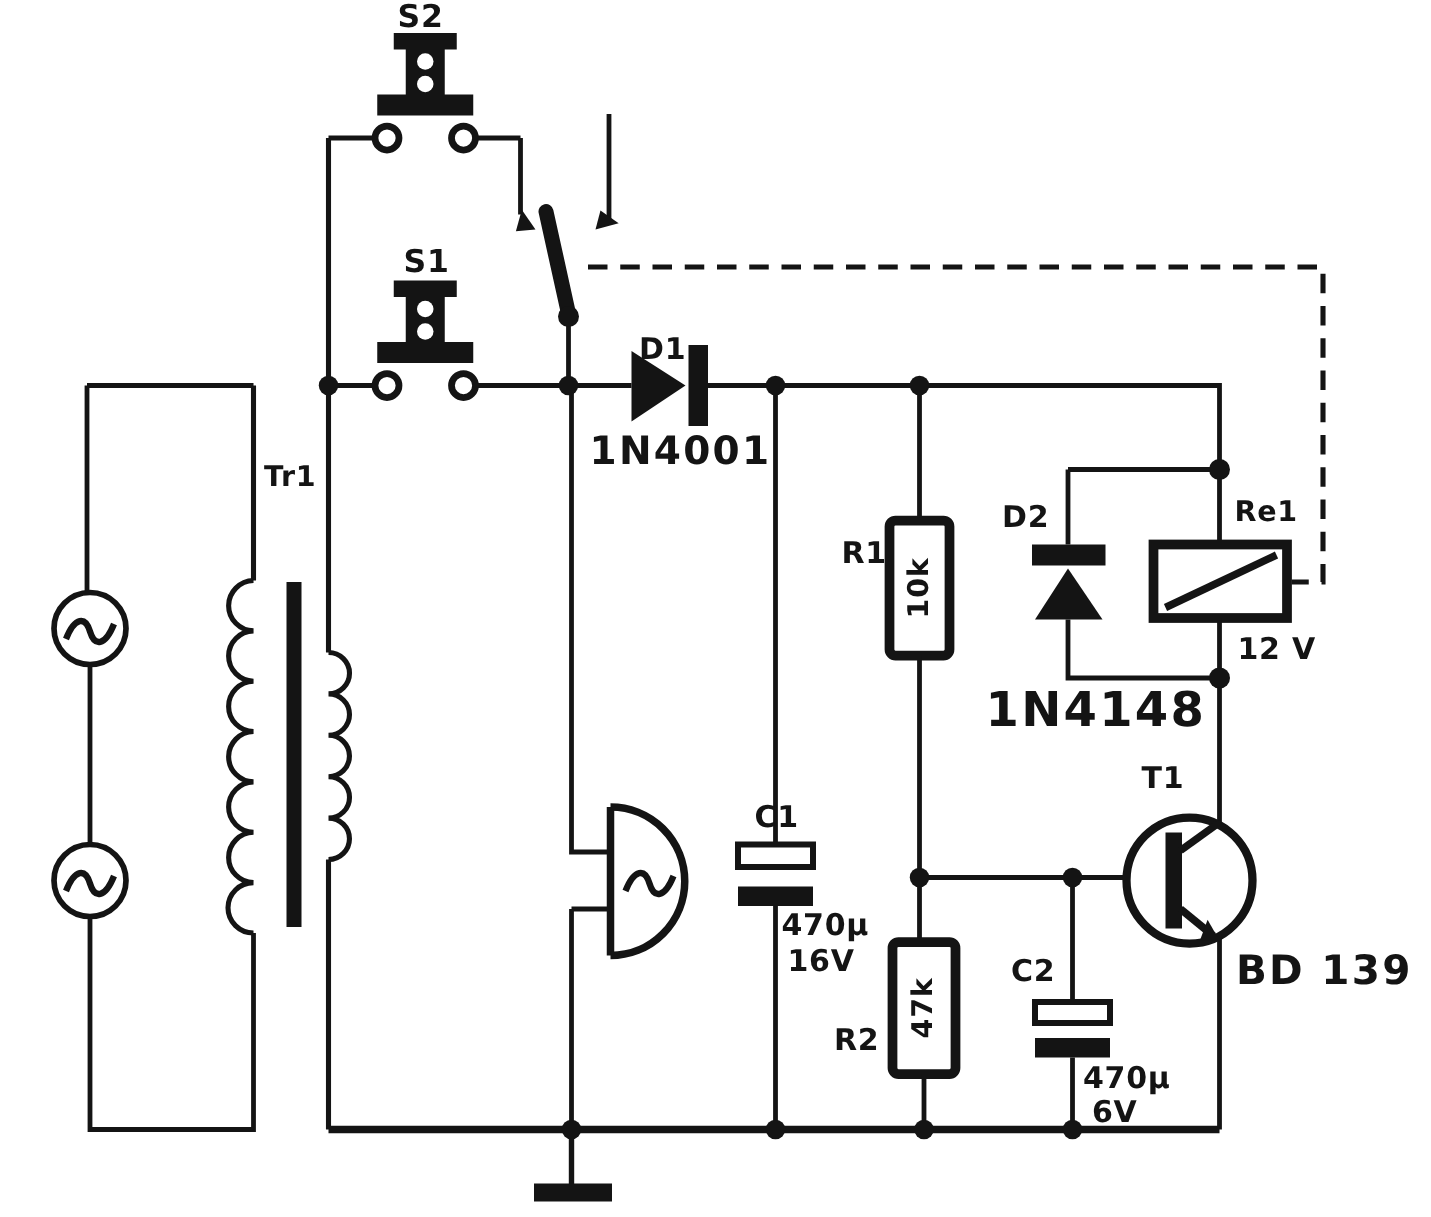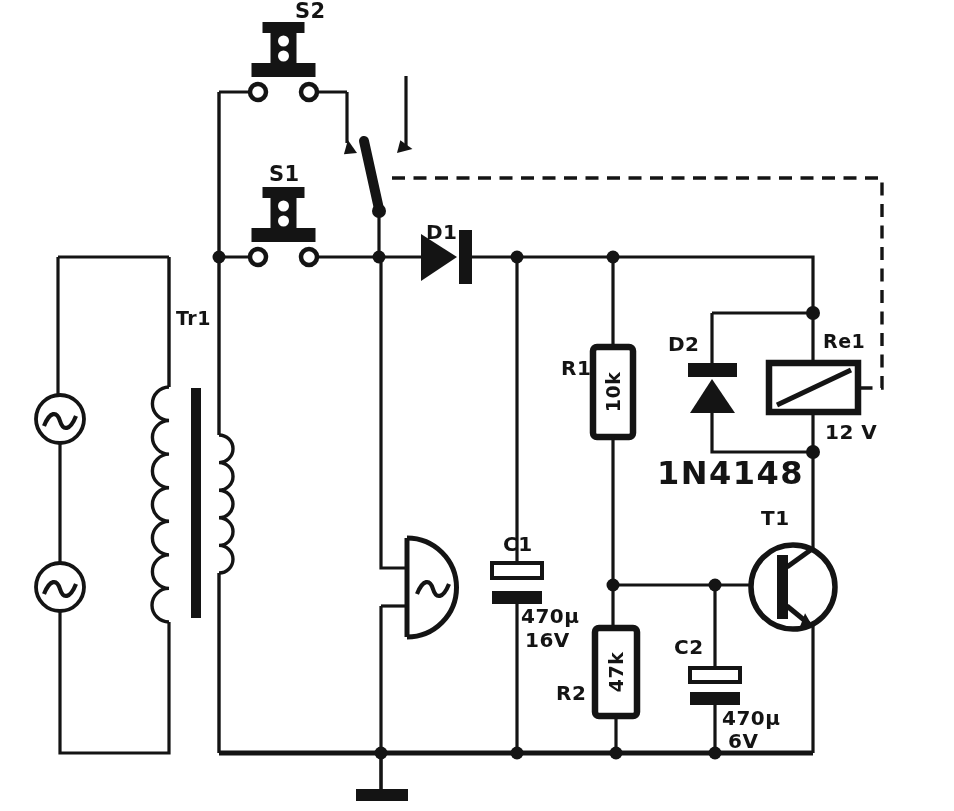--- a/index.html
+++ b/index.html
@@ -155,31 +155,33 @@
       <circle cx="813" cy="452" r="7"></circle>
         <circle cx="613" cy="585" r="6.5"></circle>
       <circle cx="715" cy="585" r="6.5"></circle>
         <circle cx="381" cy="753" r="6.5"></circle>
       <circle cx="517" cy="753" r="6.5"></circle>
         <circle cx="616" cy="753" r="6.5"></circle>
       <circle cx="715" cy="753" r="6.5"></circle>
     </g>
   </svg>
 
-  <span class="lbl" style="left:265px; top:1px;  font-size:21px;margin-left:30px;">S2</span>
+  <span class="lbl" style="left:265px; top:1px;  font-size:21px;">S2</span>
   <span class="lbl" style="left:269px; top:164px; font-size:21px;text-align:center;">S1</span>
   <span class="lbl small" style="left:176px; top:309px;">Tr1</span>
   <span class="lbl" style="left:426px; top:222px;">D1</span>
+  <span class="lbl big" style="left:393px; top:288px;">1N4001</span>
   <span class="lbl" style="left:561px; top:358px;">R1</span>
   <span class="lbl small rot" style="left:613px; top:392px;">10k</span>
   <span class="lbl" style="left:668px; top:334px;">D2</span>
   <span class="lbl big" style="left:657px; top:457px; font-size:32px;">1N4148</span>
   <span class="lbl small" style="left:823px; top:332px;">Re1</span>
   <span class="lbl" style="left:825px; top:422px;">12 V</span>
   <span class="lbl" style="left:761px; top:508px;">T1</span>
+  <span class="lbl big" style="left:824px; top:634px; font-size:27px;">BD 139</span>
   <span class="lbl" style="left:479px; top:534px;margin-left:24px;">C1</span>
   <span class="lbl" style="left:521px; top:606px;">470µ</span>
   <span class="lbl" style="left:525px; top:630px;text-align:right;">16V</span>
   <span class="lbl" style="left:556px; top:683px;">R2</span>
   <span class="lbl small rot" style="left:616px; top:672px;">47k</span>
   <span class="lbl" style="left:674px; top:637px;">C2</span>
   <span class="lbl" style="left:722px; top:708px;">470µ</span>
   <span class="lbl" style="left:728px; top:731px;">6V</span>
 
 </div>

